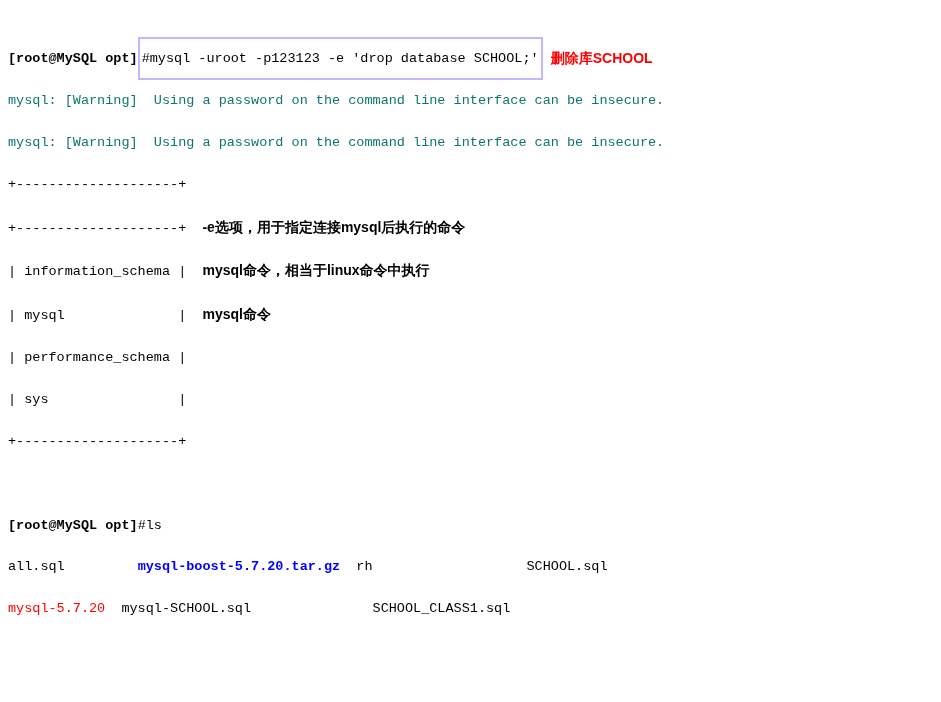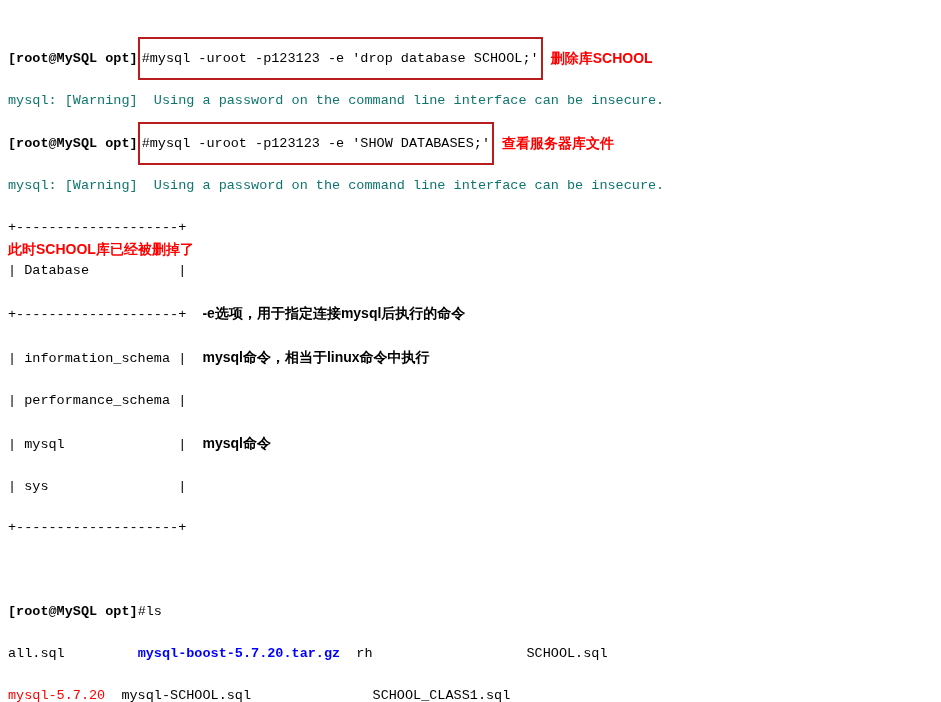--- a/index.html
+++ b/index.html
@@ -18,21 +18,21 @@
       padding: 6px 8px;
       line-height: 1.55;
       white-space: pre;
     }
     .prompt { color: #000000; font-weight: bold; }
     .warning { color: #0f766e; }
     .ls-blue { color: #0000ff; font-weight: bold; }
     .ls-red { color: #ff0000; }
     .highlight-box {
       display: inline;
-      border: 2px solid #b91c1c;
+      border: 2px solid #c4b5fd;
       padding: 12px 2px;
     }
     .annotation-box {
       color: #000000;
       font-weight: bold;
       font-family: 'Microsoft YaHei', SimHei, sans-serif;
       font-size: 14px;
     }
     .line { display: block; }
     .annotation-inline {
@@ -44,28 +44,26 @@
       vertical-align: middle;
     }
   </style>
 </head>
 <body>
 
 <div class="terminal">
 
 <span class="line"><span class="prompt">[root@MySQL opt]</span><span class="highlight-box">#mysql -uroot -p123123 -e 'drop database SCHOOL;'</span> <span class="annotation-inline">删除库SCHOOL</span></span>
 <span class="line"><span class="warning">mysql: [Warning]  Using a password on the command line interface can be insecure.</span></span>
-<span class="line"><span class="prompt">[root@MySQL opt]</span><span class="highlight-box">#mysql -uroot -p123123 -e 'SHOW DATABASES;'</span> <span class="annotation-inline">查看服务器库文件</span></span>
 <span class="line"><span class="warning">mysql: [Warning]  Using a password on the command line interface can be insecure.</span></span>
-<span class="line">+--------------------+</span><span class="annotation-inline"> 此时SCHOOL库已经被删掉了</span>
-<span class="line">| Database           |</span>
+<span class="line">+--------------------+</span>
 <span class="line">+--------------------+  <span class="annotation-box">-e选项，用于指定连接mysql后执行的命令</span></span>
 <span class="line">| information_schema |  <span class="annotation-box">mysql命令，相当于linux命令中执行</span></span>
+<span class="line">| mysql              |  <span class="annotation-box">mysql命令</span></span>
 <span class="line">| performance_schema |</span>
-<span class="line">| mysql              |  <span class="annotation-box">mysql命令</span></span>
 <span class="line">| sys                |</span>
 <span class="line">+--------------------+</span>
 <span class="line"> </span>
 <span class="line"><span class="prompt">[root@MySQL opt]</span>#ls</span>
 <span class="line">all.sql         <span class="ls-blue">mysql-boost-5.7.20.tar.gz</span>  rh                   SCHOOL.sql</span>
 <span class="line"><span class="ls-red">mysql-5.7.20</span>  mysql-SCHOOL.sql               SCHOOL_CLASS1.sql</span>
 
 
 
 

